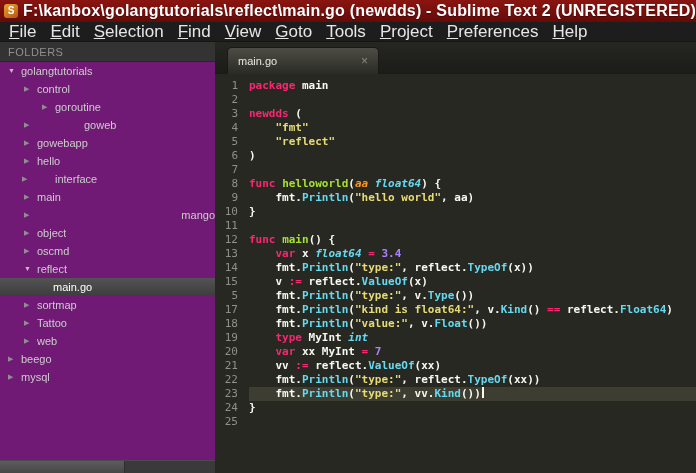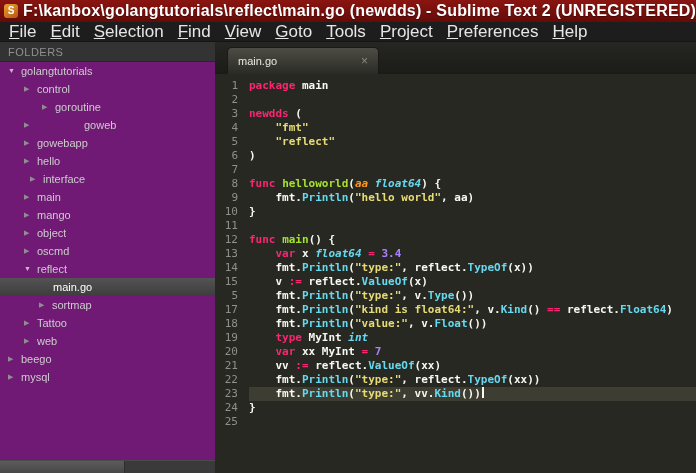--- a/index.html
+++ b/index.html
@@ -104,49 +104,49 @@
             <span class="tree-label">goweb</span>
           </div>
           <div class="tree-item" style="padding-left: 22px;">
             <span class="arrow">▶</span>
             <span class="tree-label">gowebapp</span>
           </div>
           <div class="tree-item" style="padding-left: 22px;">
             <span class="arrow">▶</span>
             <span class="tree-label">hello</span>
           </div>
-          <div class="tree-item" style="padding-left: 28px;">
+          <div class="tree-item" style="padding-left: 20px; gap: 20px;">
             <span class="arrow">▶</span>
             <span class="tree-label">interface</span>
           </div>
           <div class="tree-item" style="padding-left: 22px;">
             <span class="arrow">▶</span>
             <span class="tree-label">main</span>
           </div>
-          <div class="tree-item" style="padding-left: 22px;">
+          <div class="tree-item" style="padding-left: 22px; justify-content: space-between;">
             <span class="arrow">▶</span>
             <span class="tree-label">mango</span>
           </div>
           <div class="tree-item" style="padding-left: 22px;">
             <span class="arrow">▶</span>
             <span class="tree-label">object</span>
           </div>
           <div class="tree-item" style="padding-left: 22px;">
             <span class="arrow">▶</span>
             <span class="tree-label">oscmd</span>
           </div>
           <div class="tree-item" style="padding-left: 22px;">
             <span class="arrow open">▼</span>
             <span class="tree-label">reflect</span>
           </div>
           <div class="tree-item selected" style="padding-left: 38px;">
             <span class="arrow"></span>
             <span class="tree-label">main.go</span>
           </div>
-          <div class="tree-item" style="padding-left: 37px;">
+          <div class="tree-item" style="padding-left: 22px;">
             <span class="arrow">▶</span>
             <span class="tree-label">sortmap</span>
           </div>
           <div class="tree-item" style="padding-left: 22px;">
             <span class="arrow">▶</span>
             <span class="tree-label">Tattoo</span>
           </div>
           <div class="tree-item" style="padding-left: 22px;">
             <span class="arrow">▶</span>
             <span class="tree-label">web</span>

